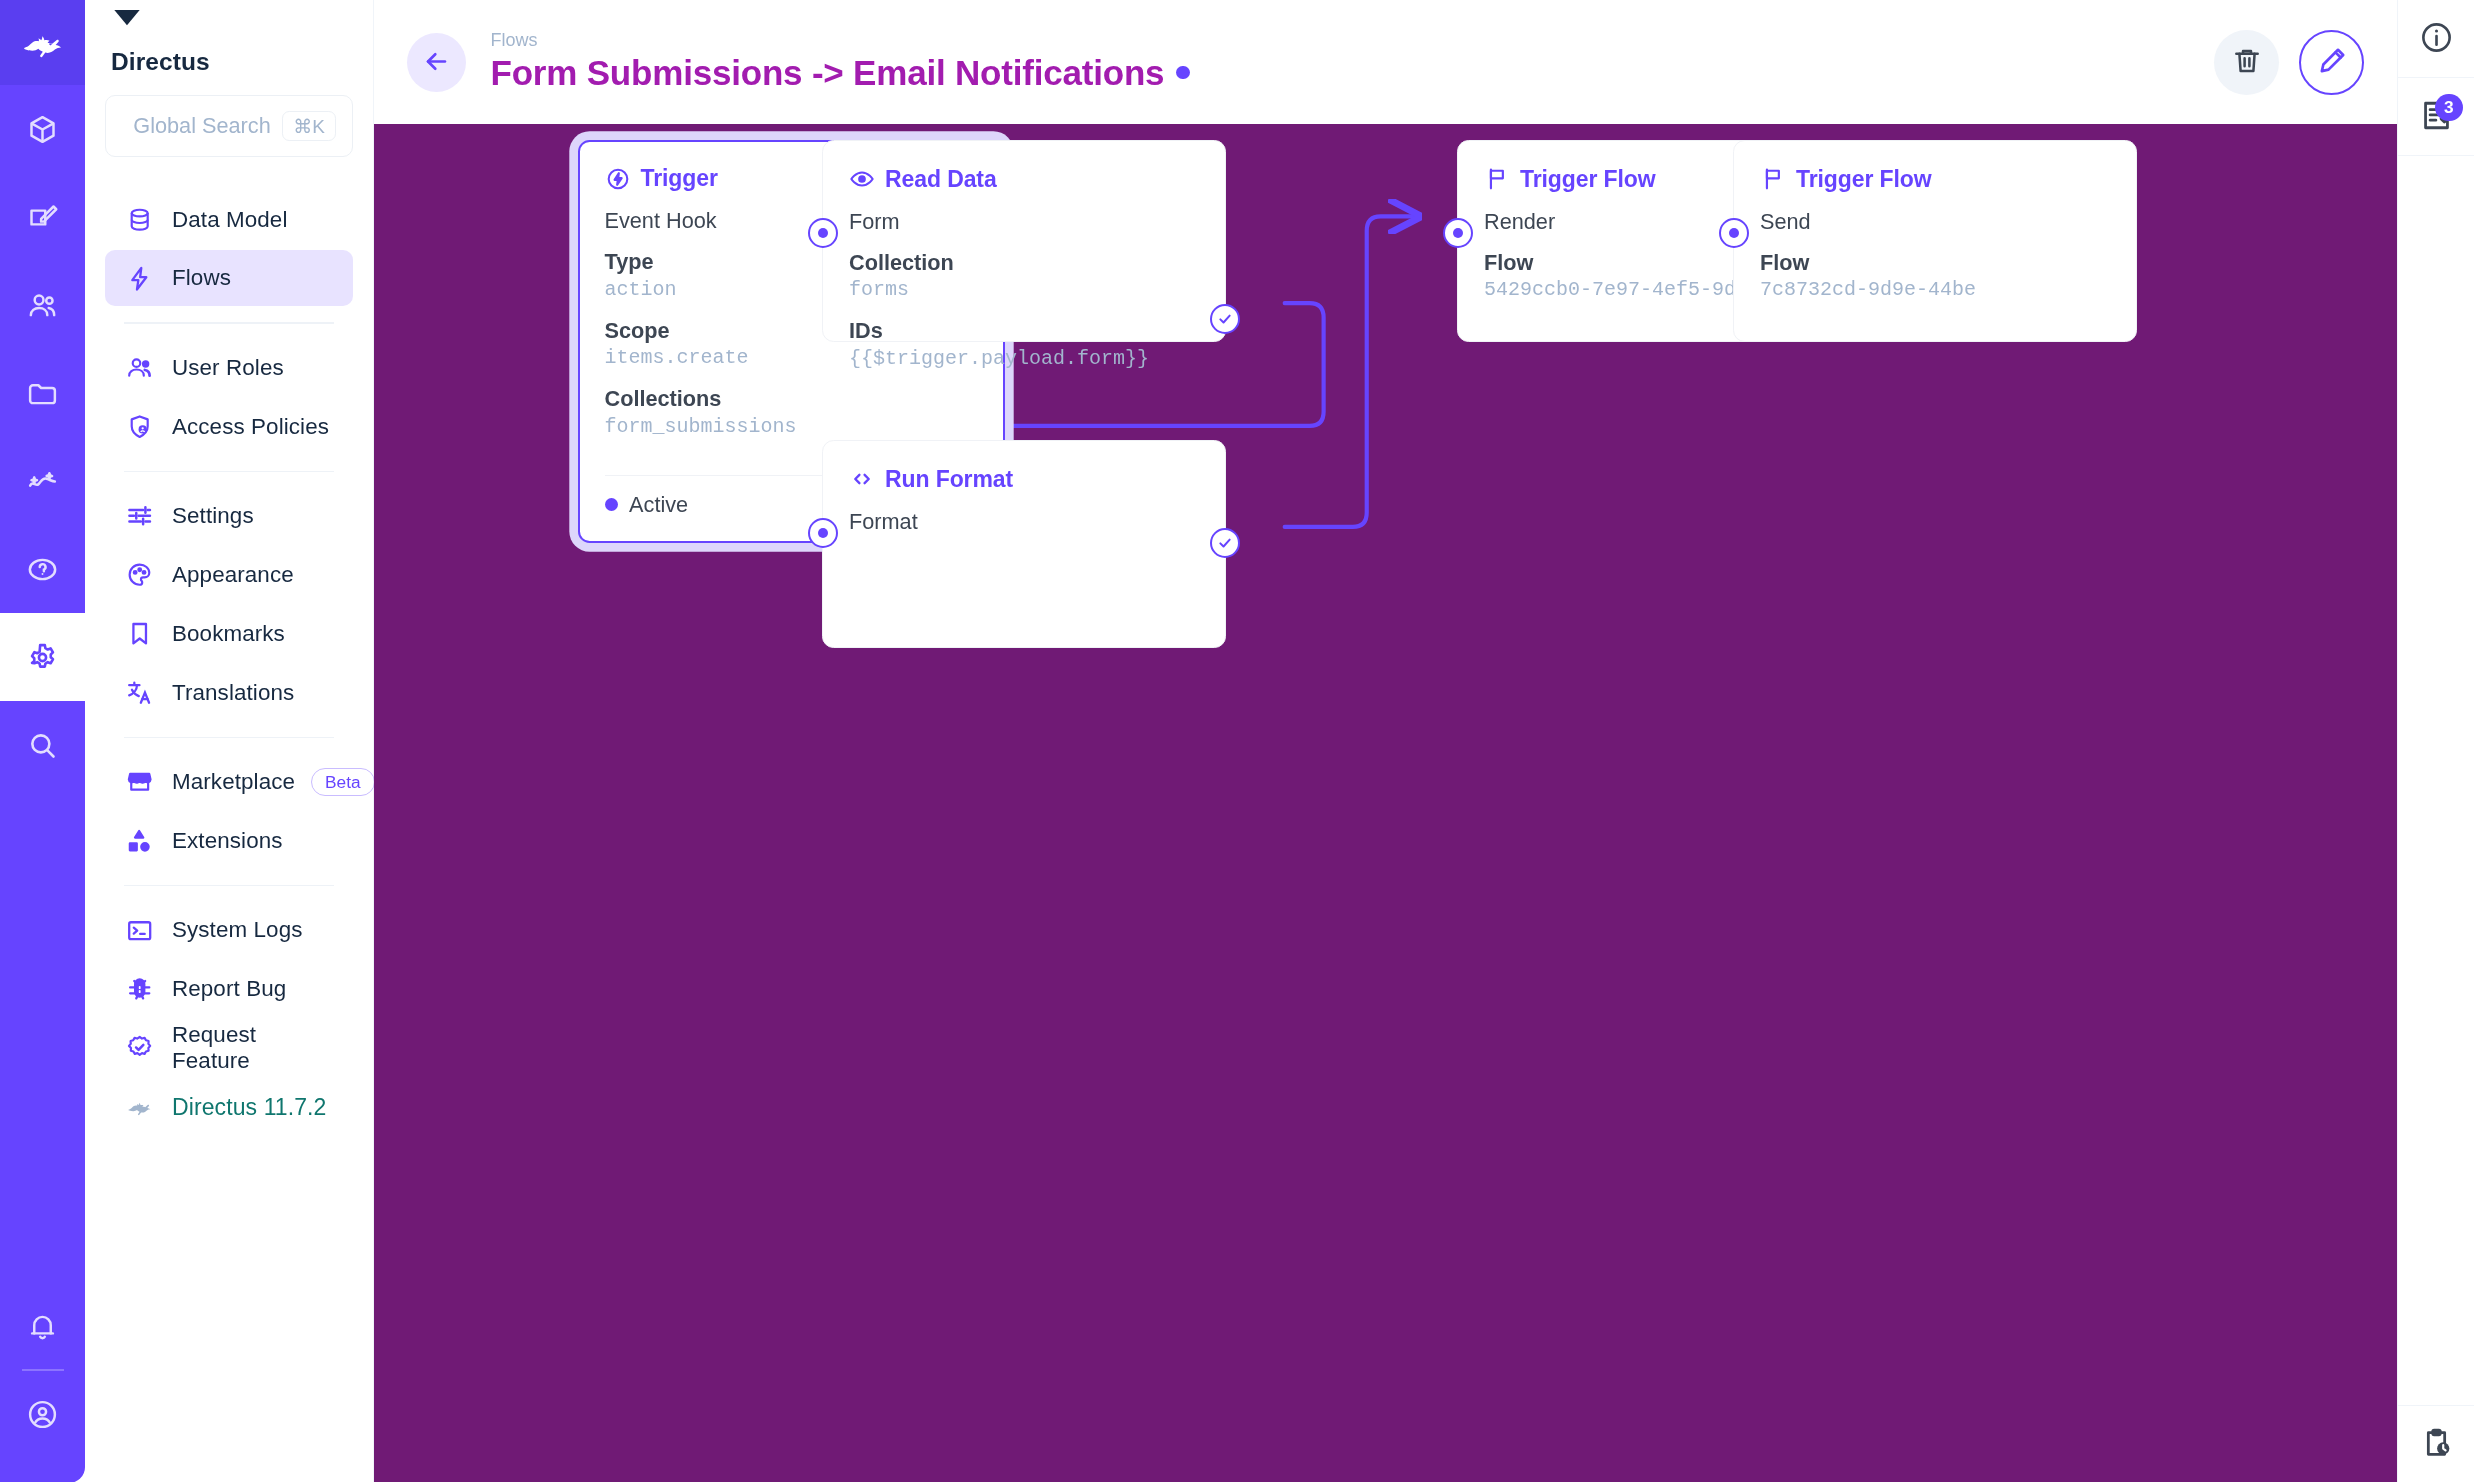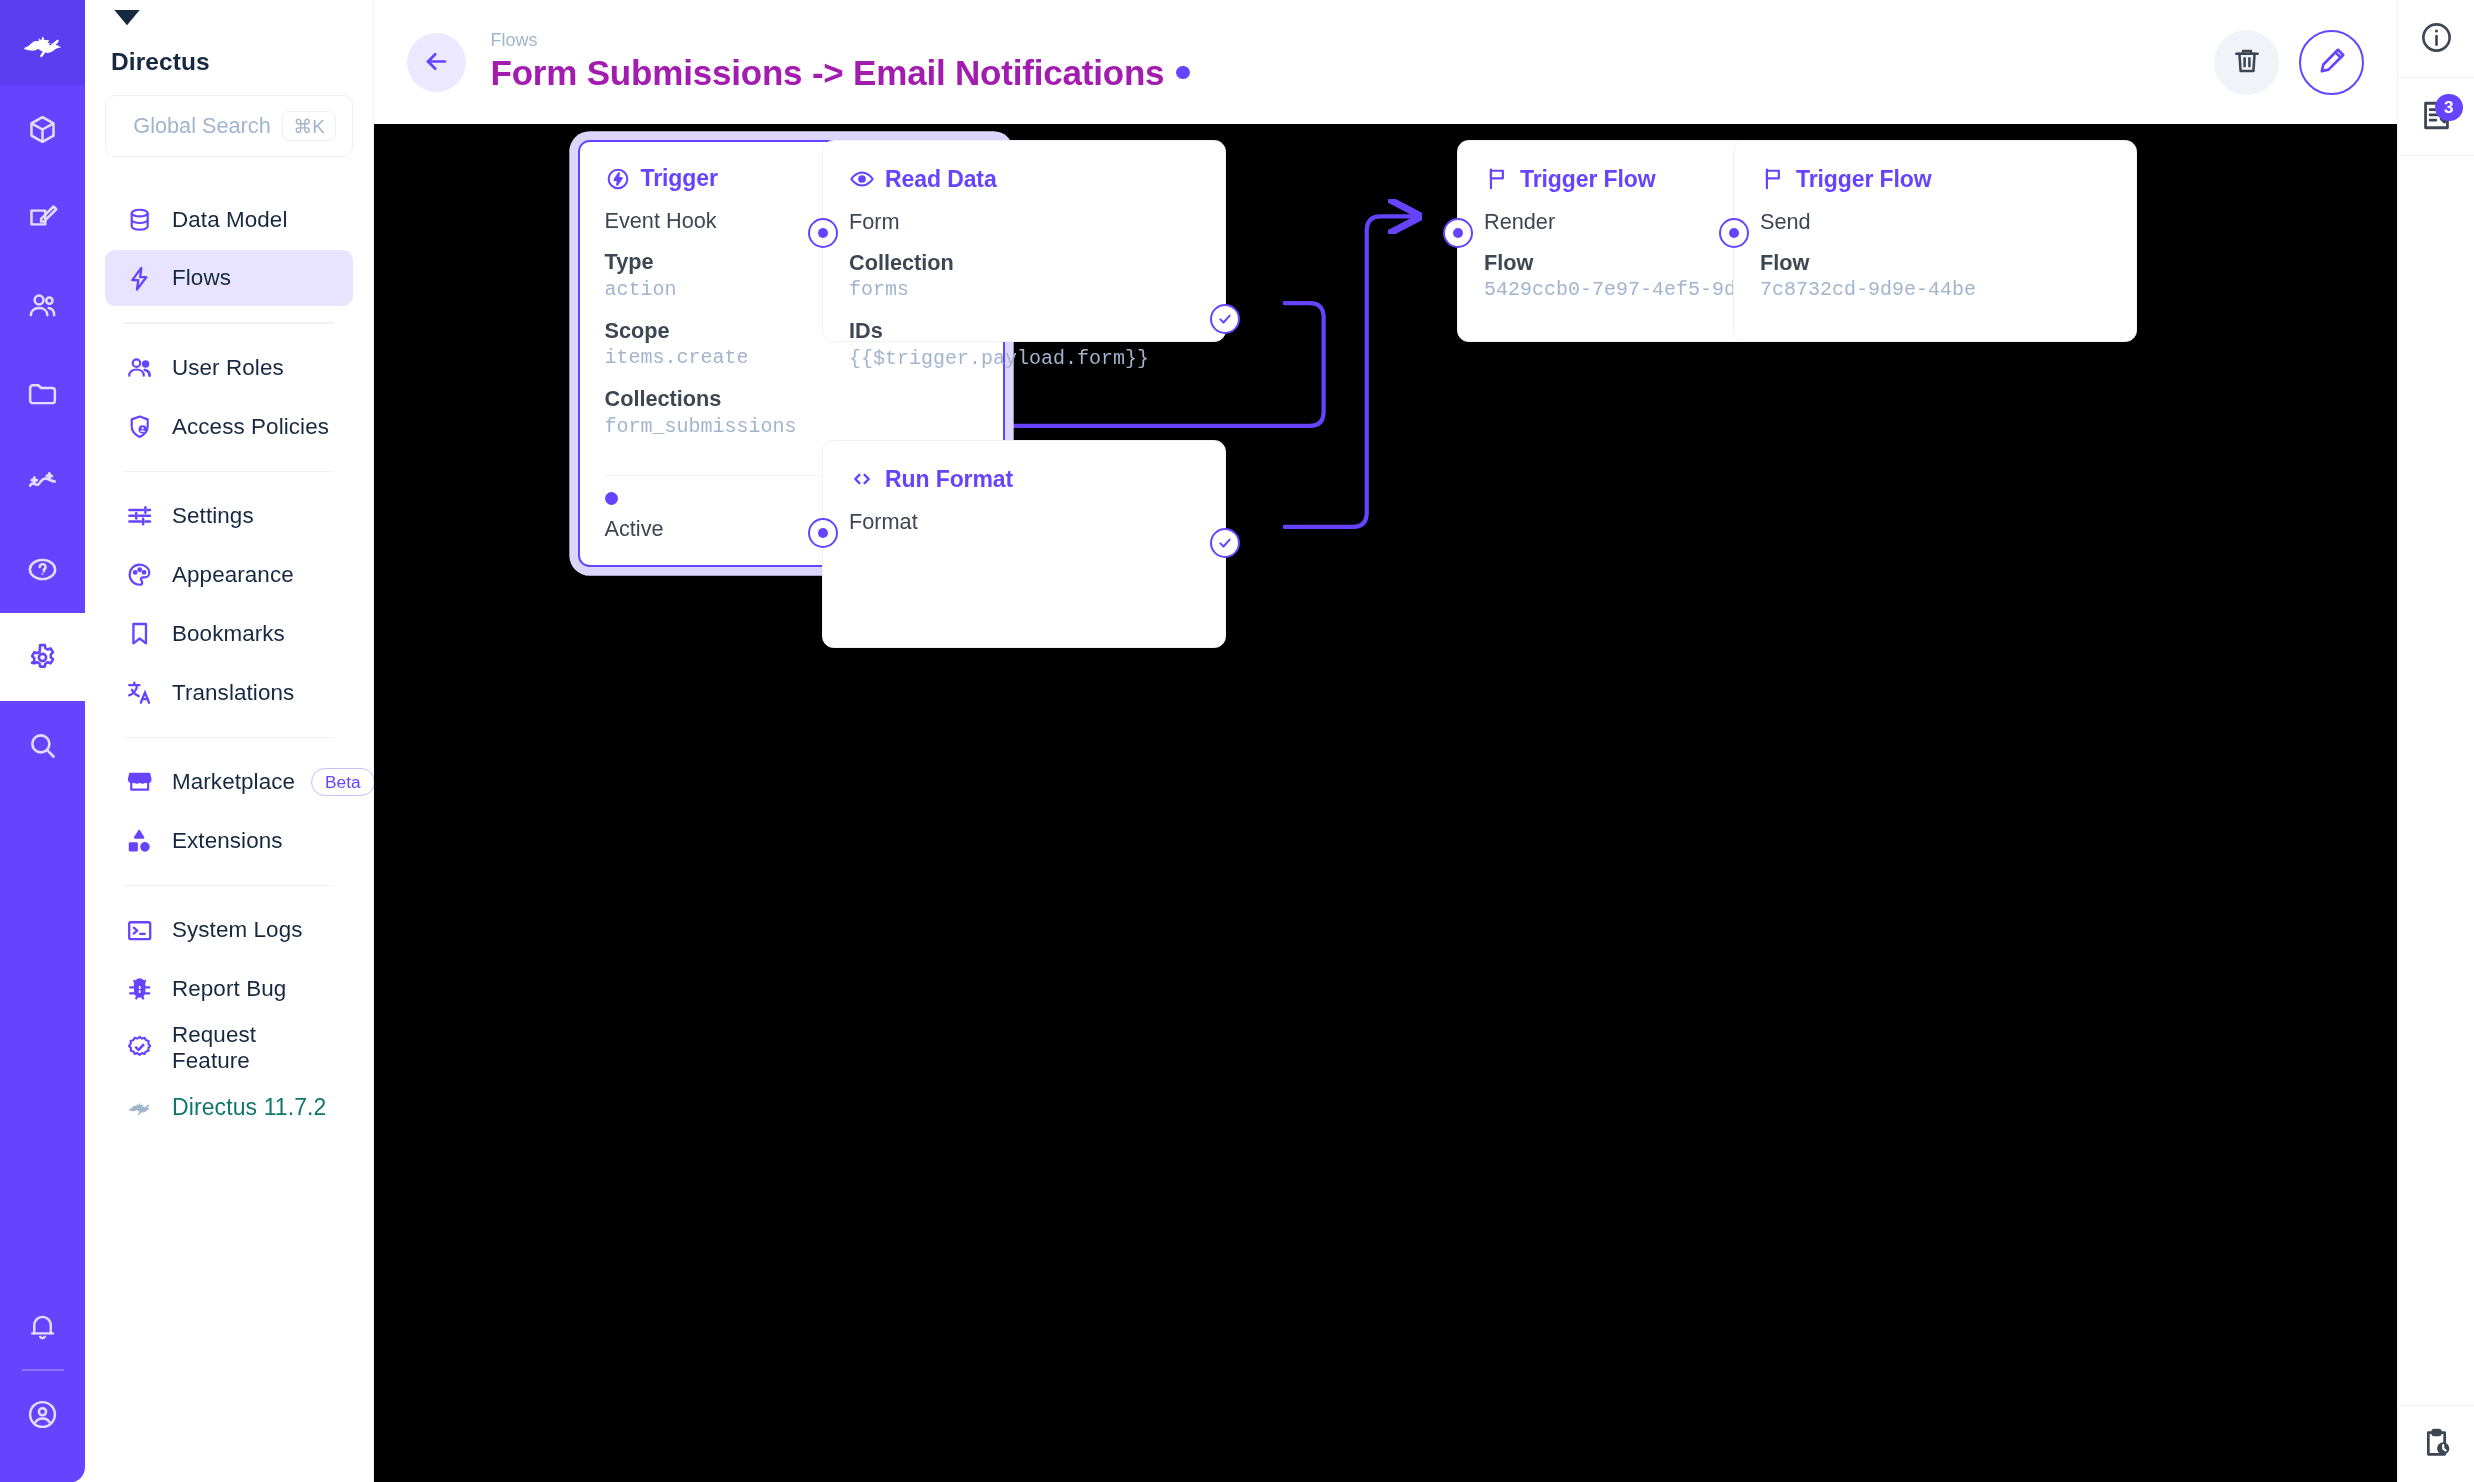--- a/index.html
+++ b/index.html
@@ -96,21 +96,21 @@
   .title-dot { width: 13.7px; height: 13.7px; border-radius: 50%; background: #6644ff; }
   .hdr-actions { margin-left: auto; display: flex; align-items: center; gap: 20px; }
   .icon-round {
     width: 65px; height: 65px; border-radius: 50%;
     display: flex; align-items: center; justify-content: center;
   }
   .icon-round.grey { background: #f0f4f9; color: #3d4653; }
   .icon-round.outline { border: 2.2px solid #6644ff; color: #6644ff; }
 
   
-  .canvas { position: absolute; left: 0; top: 124px; right: 0; bottom: 0; background: #000000; }
+  .canvas { position: absolute; left: 0; top: 124px; right: 0; bottom: 0; background: #701a75; }
   .canvas svg.edges { position: absolute; left: 0; top: 0; width: 100%; height: 100%; overflow: visible; }
 
   .node {
     position: absolute; background: #fff;
     border: 1.4px solid #f0f2f6; border-radius: 11.6px;
     padding: 24.5px 26px;
   }
   .node.selected {
     border: 2.9px solid #6644ff;
     box-shadow: 0 0 0 8.7px #ddd6fb;
@@ -122,21 +122,21 @@
   .node-op { font-size: 21.7px; color: #3d4653; margin-bottom: 14.4px; }
   .field { margin-bottom: 14.4px; }
   .field-key { font-size: 21.7px; font-weight: 700; color: #3d4653; line-height: 1.25; }
   .field-val {
     font-family: "Liberation Mono", monospace;
     font-size: 20px; color: #a2b5cd; line-height: 1.35;
     white-space: nowrap; overflow: hidden; text-overflow: ellipsis;
   }
   .node-footer {
     border-top: 1.4px solid #f0f2f6; margin-top: 4.3px; padding-top: 16px;
-    display: flex; gap: 11.6px; flex-direction: column;
+    display: flex; align-items: center; gap: 11.6px;
   }
   .status-dot { width: 13px; height: 13px; border-radius: 50%; background: #6644ff; }
   .status-text { font-size: 21.7px; color: #3d4653; }
 
   
   .handle {
     position: absolute; width: 30px; height: 30px; border-radius: 50%;
     background: #fff; border: 2.2px solid #6644ff;
     display: flex; align-items: center; justify-content: center;
     color: #6644ff;

